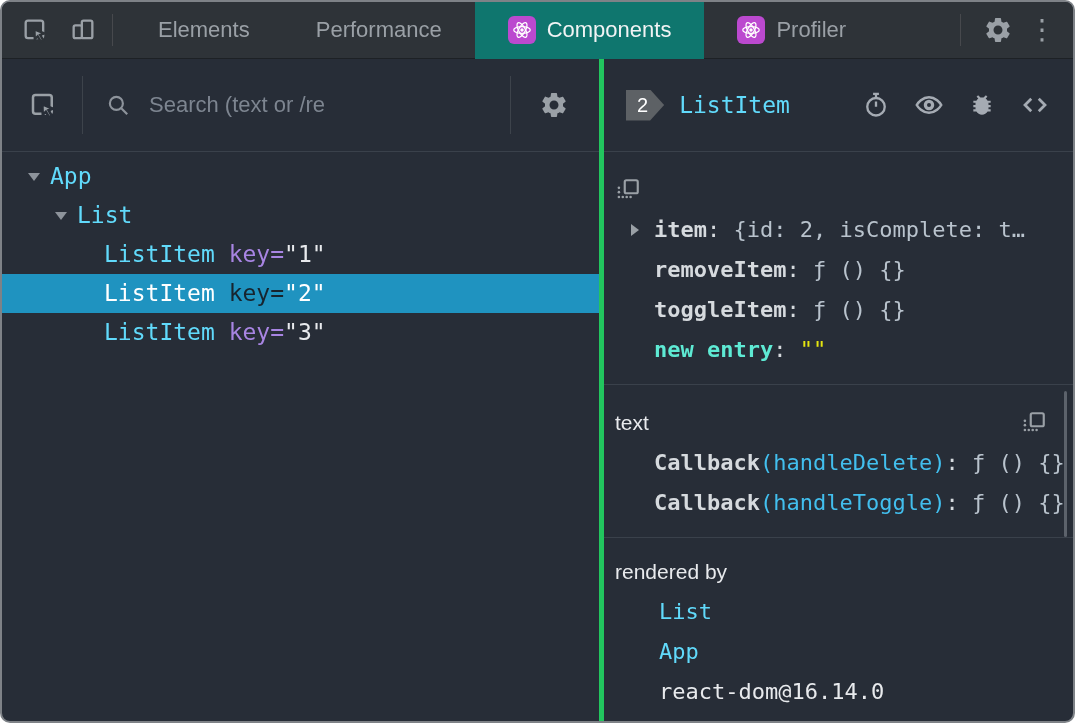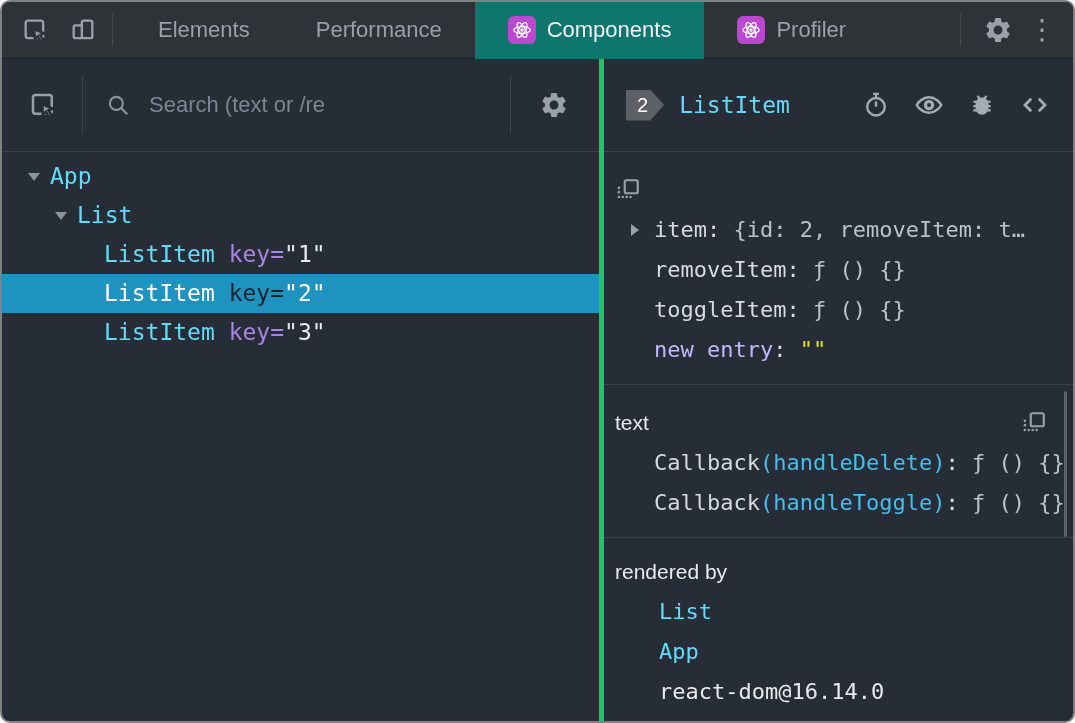--- a/index.html
+++ b/index.html
@@ -61,22 +61,22 @@
   
   .section{border-bottom:1px solid #3a414b;padding:24px 0 14px;}
   .section:last-child{border-bottom:none;flex:1;}
   .section-head{display:flex;align-items:center;height:28px;padding:0 26px 0 11px;}
   .section-title{font-family:"Liberation Sans",sans-serif;font-size:21px;color:#e8eaed;flex:1;}
   .copy-btn{color:#9aa0a6;display:flex;}
   .rows{margin-top:6px;}
   .prop-row{height:40px;line-height:40px;padding-left:50px;font-size:22px;position:relative;white-space:pre;}
   .prop-arrow{position:absolute;left:27px;top:14px;width:0;height:0;
     border:6px solid transparent;border-left:8px solid #9aa0a6;border-right:none;}
-  .prop-name{color:#d6dade;}
-  .prop-name.muted{color:#c4b5fd;}
+  .prop-name{color:#d6dade;font-weight:bold;}
+  .prop-name.muted{color:#5eead4;}
   .prop-colon{color:#d6dade;}
   .prop-value{color:#b9c3cd;}
   .prop-value.yellow{color:#e5e510;}
   .hook-paren{color:#42bfee;}
   .rendered-rows{margin-top:6px;}
   .rendered-item{height:40px;line-height:40px;padding-left:55px;font-size:22px;color:#e8eaed;}
   .rendered-item.link{color:#61dafb;}
   .scrollthumb{position:absolute;right:6px;top:332px;width:3px;height:146px;background:#5c626b;border-radius:2px;}
 </style>
 </head>
@@ -214,21 +214,21 @@
                   <circle cx="3.6" cy="14" r="1.2"></circle>
                 <circle cx="3.6" cy="18.5" r="1.2"></circle>
                   <circle cx="7.2" cy="18.5" r="1.2"></circle>
                 <circle cx="10.8" cy="18.5" r="1.2"></circle>
                   <circle cx="14.4" cy="18.5" r="1.2"></circle>
               </g>
             </svg>
           </span>
         </div>
         <div class="rows" id="props-rows">
-            <div class="prop-row"><span class="prop-arrow"></span><span class="prop-name">item</span><span class="prop-colon">: </span><span class="prop-value">{id: 2, removeItem: t…</span></div>
+            <div class="prop-row"><span class="prop-arrow"></span><span class="prop-name">item</span><span class="prop-colon">: </span><span class="prop-value">{id: 2, isComplete: t…</span></div>
             <div class="prop-row"><span class="prop-name">removeItem</span><span class="prop-colon">: </span><span class="prop-value">ƒ () {}</span></div>
             <div class="prop-row"><span class="prop-name">toggleItem</span><span class="prop-colon">: </span><span class="prop-value">ƒ () {}</span></div>
             <div class="prop-row"><span class="prop-name muted">new entry</span><span class="prop-colon">: </span><span class="prop-value yellow">""</span></div>
           </div>
       </div>
 
       <div class="section">
         <div class="section-head">
           <span class="section-title">text</span>
           <span class="copy-btn">

